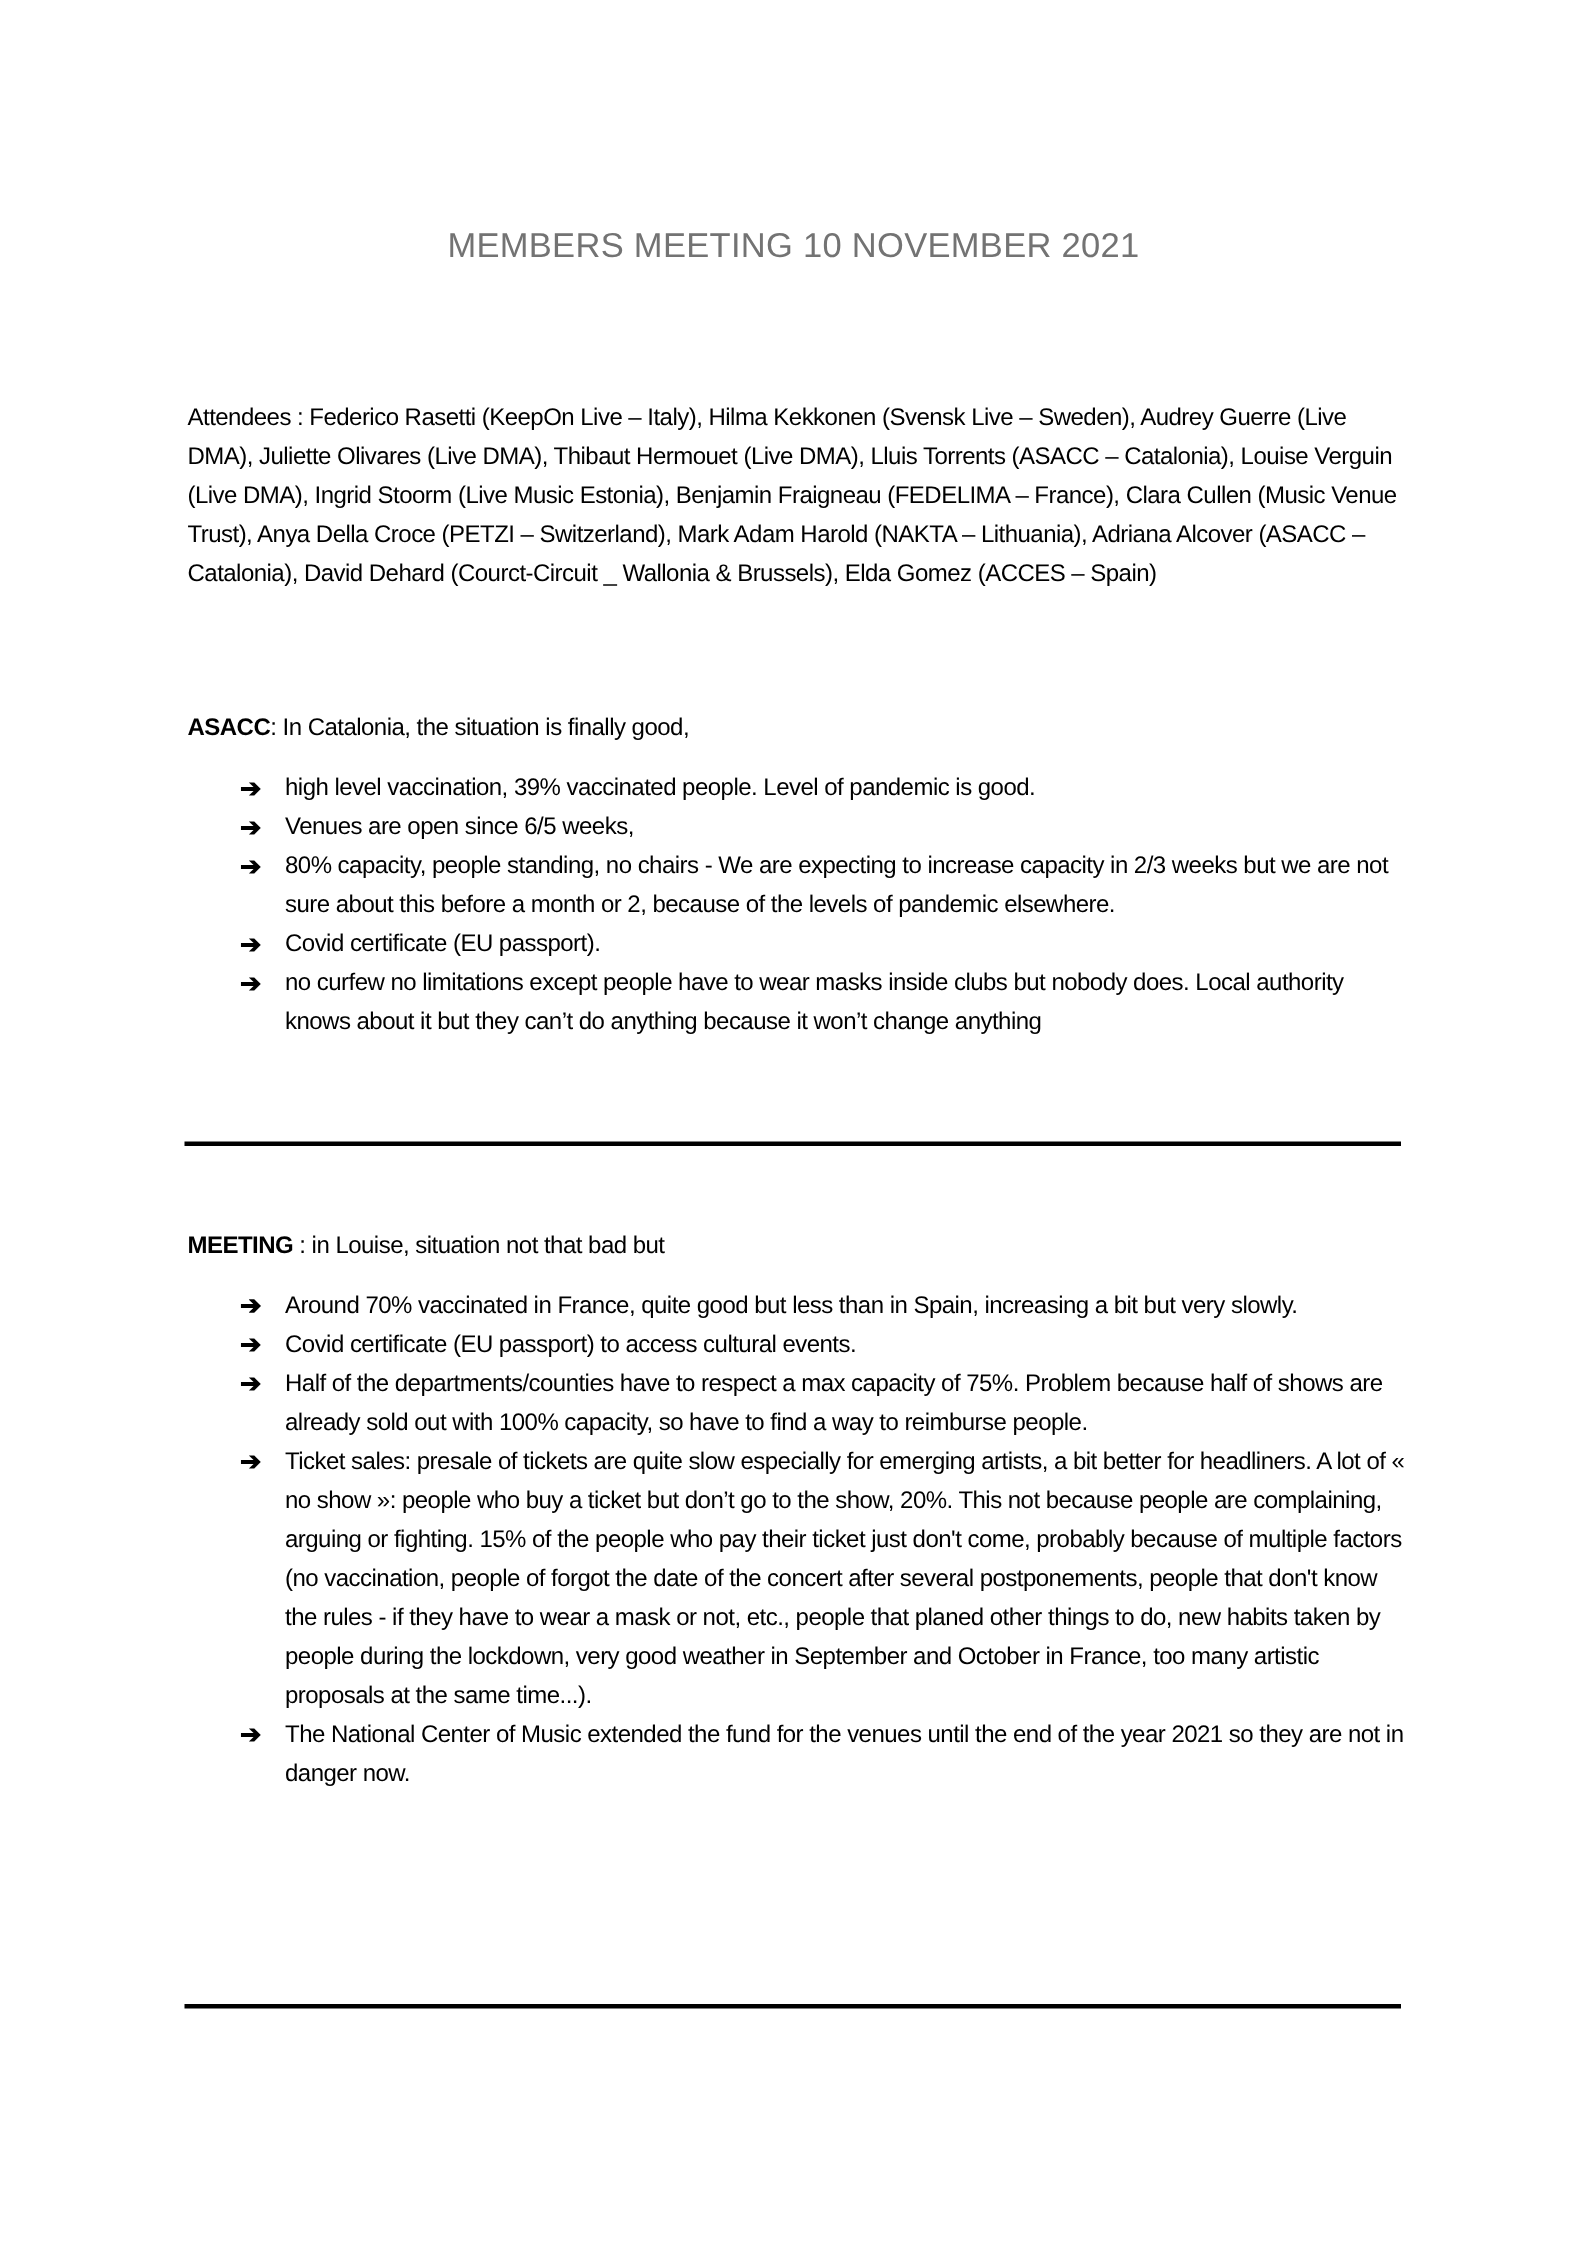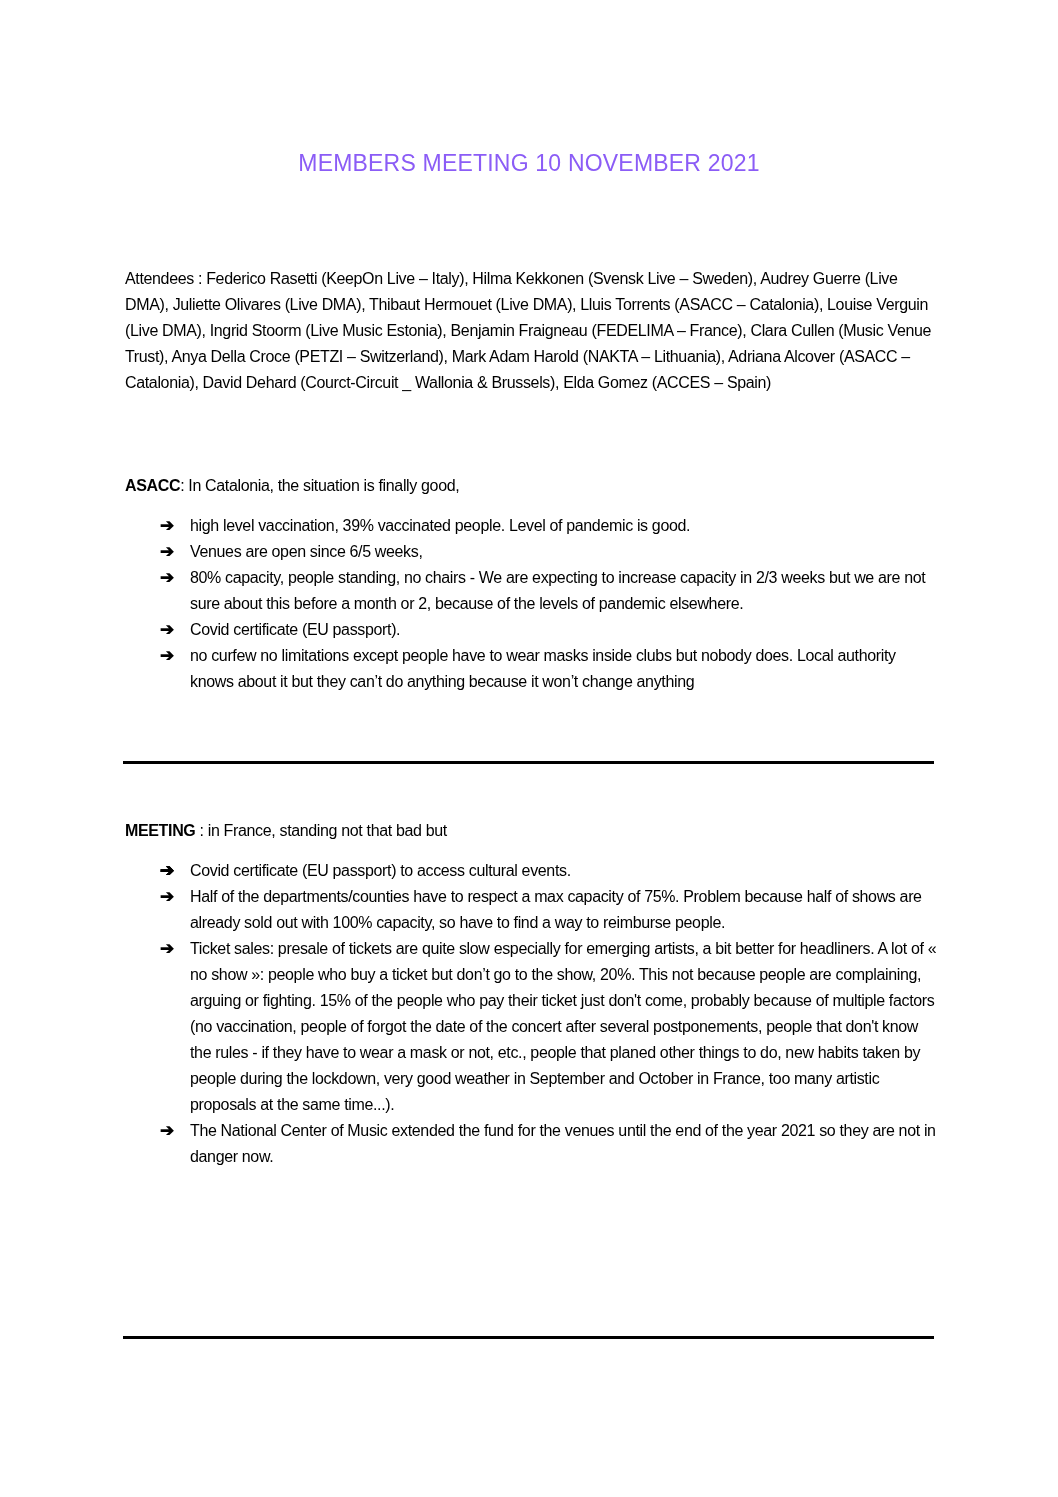--- a/index.html
+++ b/index.html
@@ -23,21 +23,21 @@
       background: #ffffff;
     }
     .title {
       position: absolute;
       top: 150px;
       left: 0;
       width: 1058px;
       text-align: center;
       font-size: 23px;
       letter-spacing: 0.2px;
-      color: #8b5cf6;
+      color: #737373;
       font-family: "Liberation Sans", sans-serif;
     }
     .txt {
       font-family: Liberation Sans, sans-serif;
       font-size: 16px;
       line-height: 26px;
       letter-spacing: -0.35px;
     }
     .attendees {
       position: absolute;
@@ -117,29 +117,30 @@
     </li>
     <li>
       <span class="bullet-arrow">➔</span>
       <span>no curfew no limitations except people have to wear masks inside clubs but nobody does. Local authority knows about it but they can’t do anything because it won’t change anything</span>
     </li>
   </ul>
 
   <div class="rule" style="top:761px;"></div>
 
   <div class="txt org-intro" style="top:818px;">
-    <span class="org-name">MEETING</span><span> : in France, standing not that bad but</span>
+    <span class="org-name">MEETING</span><span> : in Louise, situation not that bad but</span>
   </div>
 
   <ul class="txt bullets" style="top:858px;">
     <li>
       <span class="bullet-arrow">➔</span>
     </li>
     <li>
       <span class="bullet-arrow">➔</span>
+      <span>Around 70% vaccinated in France, quite good but less than in Spain, increasing a bit but very slowly.</span>
     </li>
     <li>
       <span class="bullet-arrow">➔</span>
       <span>Covid certificate (EU passport) to access cultural events.</span>
     </li>
     <li>
       <span class="bullet-arrow">➔</span>
       <span>Half of the departments/counties have to respect a max capacity of 75%. Problem because half of shows are already sold out with 100% capacity, so have to find a way to reimburse people.</span>
     </li>
     <li>

